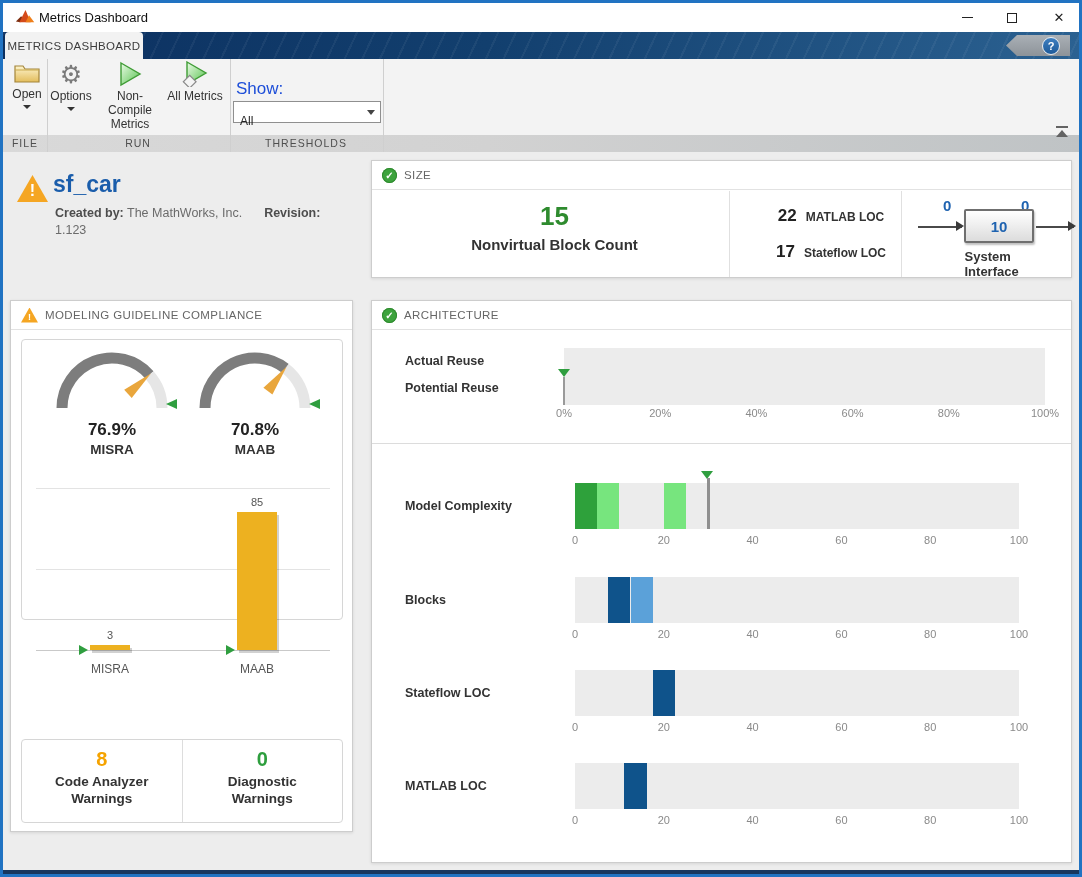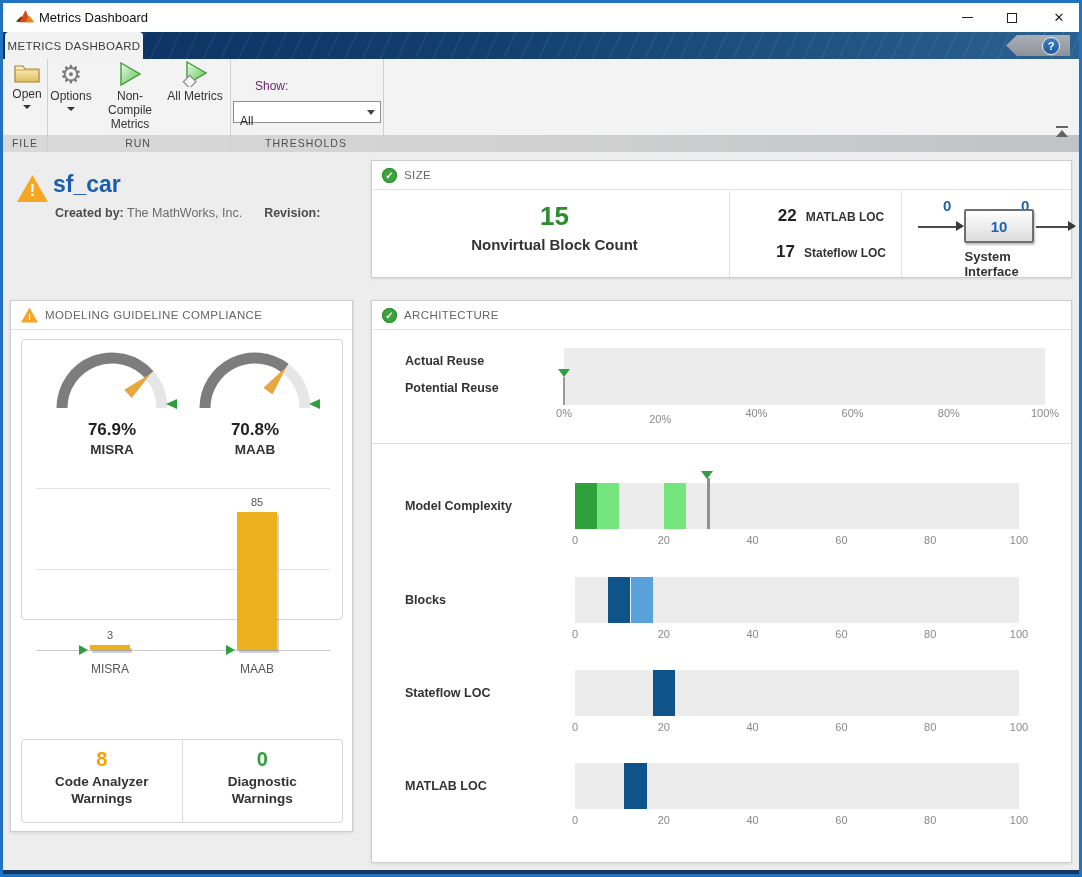--- a/index.html
+++ b/index.html
@@ -33,21 +33,21 @@
   .toolbar{position:absolute;left:0;top:56px;right:0;height:76px;background:#f3f3f3;}
   .labelstrip{position:absolute;left:0;top:132px;right:0;height:17px;
     background:linear-gradient(90deg,#d9d9d9 0%,#d2d2d2 45%,#bfc3c5 100%);}
   .sec-label{position:absolute;top:2px;font-size:10.5px;color:#4f4f4f;letter-spacing:1px;transform:translateX(-50%);}
   .tb-divider{position:absolute;top:56px;width:1px;height:93px;background:#cfcfcf;}
   .tbtn{position:absolute;top:58px;display:flex;flex-direction:column;align-items:center;cursor:pointer;}
   .tbtn .lbl{font-size:12px;color:#333;text-align:center;line-height:1.15;margin-top:3px;}
   .drop-caret{width:0;height:0;border-left:4px solid transparent;border-right:4px solid transparent;
     border-top:4px solid #333;margin-top:3px;}
   .gear{font-size:25px;line-height:26px;color:#7a7a7a;}
-  .show-label{position:absolute;left:233px;top:76px;font-size:12px;color:#701a75;margin-left:19px;}
+  .show-label{position:absolute;left:233px;top:76px;font-size:17px;color:#1d4ed8;}
   .combo{position:absolute;left:230px;top:98px;width:148px;height:22px;background:#fff;
     border:1px solid #8f8f8f;display:flex;align-items:center;cursor:pointer;}
   .combo .val{flex:1;font-size:12px;color:#222;padding-left:6px;margin-top:17px;}
   .combo .arr{width:18px;display:flex;align-items:center;justify-content:center;}
   .combo .arr i{width:0;height:0;border-left:4px solid transparent;border-right:4px solid transparent;border-top:5px solid #444;}
   .collapse-icon{position:absolute;right:10px;top:123px;width:14px;cursor:pointer;}
   .collapse-icon .bar{width:12px;height:2px;background:#636363;margin:0 auto;}
   .collapse-icon .tri{width:0;height:0;margin:2px auto 0;border-left:6px solid transparent;border-right:6px solid transparent;border-bottom:7px solid #636363;}
   
   .panel{position:absolute;background:#fff;border:1px solid #cdcdcd;box-shadow:0 1px 3px rgba(0,0,0,.10);}
@@ -211,20 +211,21 @@
 
   <div class="warn-icon big abs" style="left:14px;top:172px">
       <span>!</span>
     </div>
   <div class="model-name" style="color: rgb(26, 93, 171);">sf_car</div>
   <div class="meta">
     <div class="row1">
       <span><b>Created by:</b> <span>The MathWorks, Inc.</span></span>
       <b>Revision:</b>
     </div>
+    <div>1.123</div>
   </div>
 
   <div class="panel" style="left:368px;top:157px;width:701px;height:118px">
     <div class="panel-header">
       <span class="check-icon">✓</span>
       <span class="panel-title">SIZE</span>
     </div>
     <div class="size-cells">
       <div class="size-cell" style="width:350px;padding-top:10px">
         <div class="big-num" style="color: rgb(46, 139, 46);">15</div>
@@ -310,21 +311,21 @@
       <span class="check-icon">✓</span>
       <span class="panel-title">ARCHITECTURE</span>
     </div>
     <div id="reuse-chart">
         <div class="m-label" style="left:33px;top:53px">Actual Reuse</div>
         <div class="m-label" style="left:33px;top:80px">Potential Reuse</div>
         <div class="track" style="left:192px;top:47px;width:481px;height:57px"></div>
         <div class="thr-tri" style="left:186px;top:68px"></div>
         <div style="position:absolute;left:191px;top:76px;width:2px;height:28px;background:#9a9a9a"></div>
         <div class="tick" style="left:170.0px;top:106px">0%</div>
-        <div class="tick" style="left:266.2px;top:112px">20%</div>
+        <div class="tick" style="left:266.2px;top:106px">20%</div>
         <div class="tick" style="left:362.4px;top:106px">40%</div>
         <div class="tick" style="left:458.6px;top:106px">60%</div>
         <div class="tick" style="left:554.8px;top:106px">80%</div>
         <div class="tick" style="left:651.0px;top:106px">100%</div>
       </div>
     <div class="divider-h" style="top:142px"></div>
     <div id="arch-rows">
         <div class="m-label" style="left:33px;top:198px">Model Complexity</div>
         <div class="track" style="left:203px;top:182px;width:444px;height:46px">
           <div class="seg" style="left:0.0px;width:22.2px;background:#2EA13B"></div>

